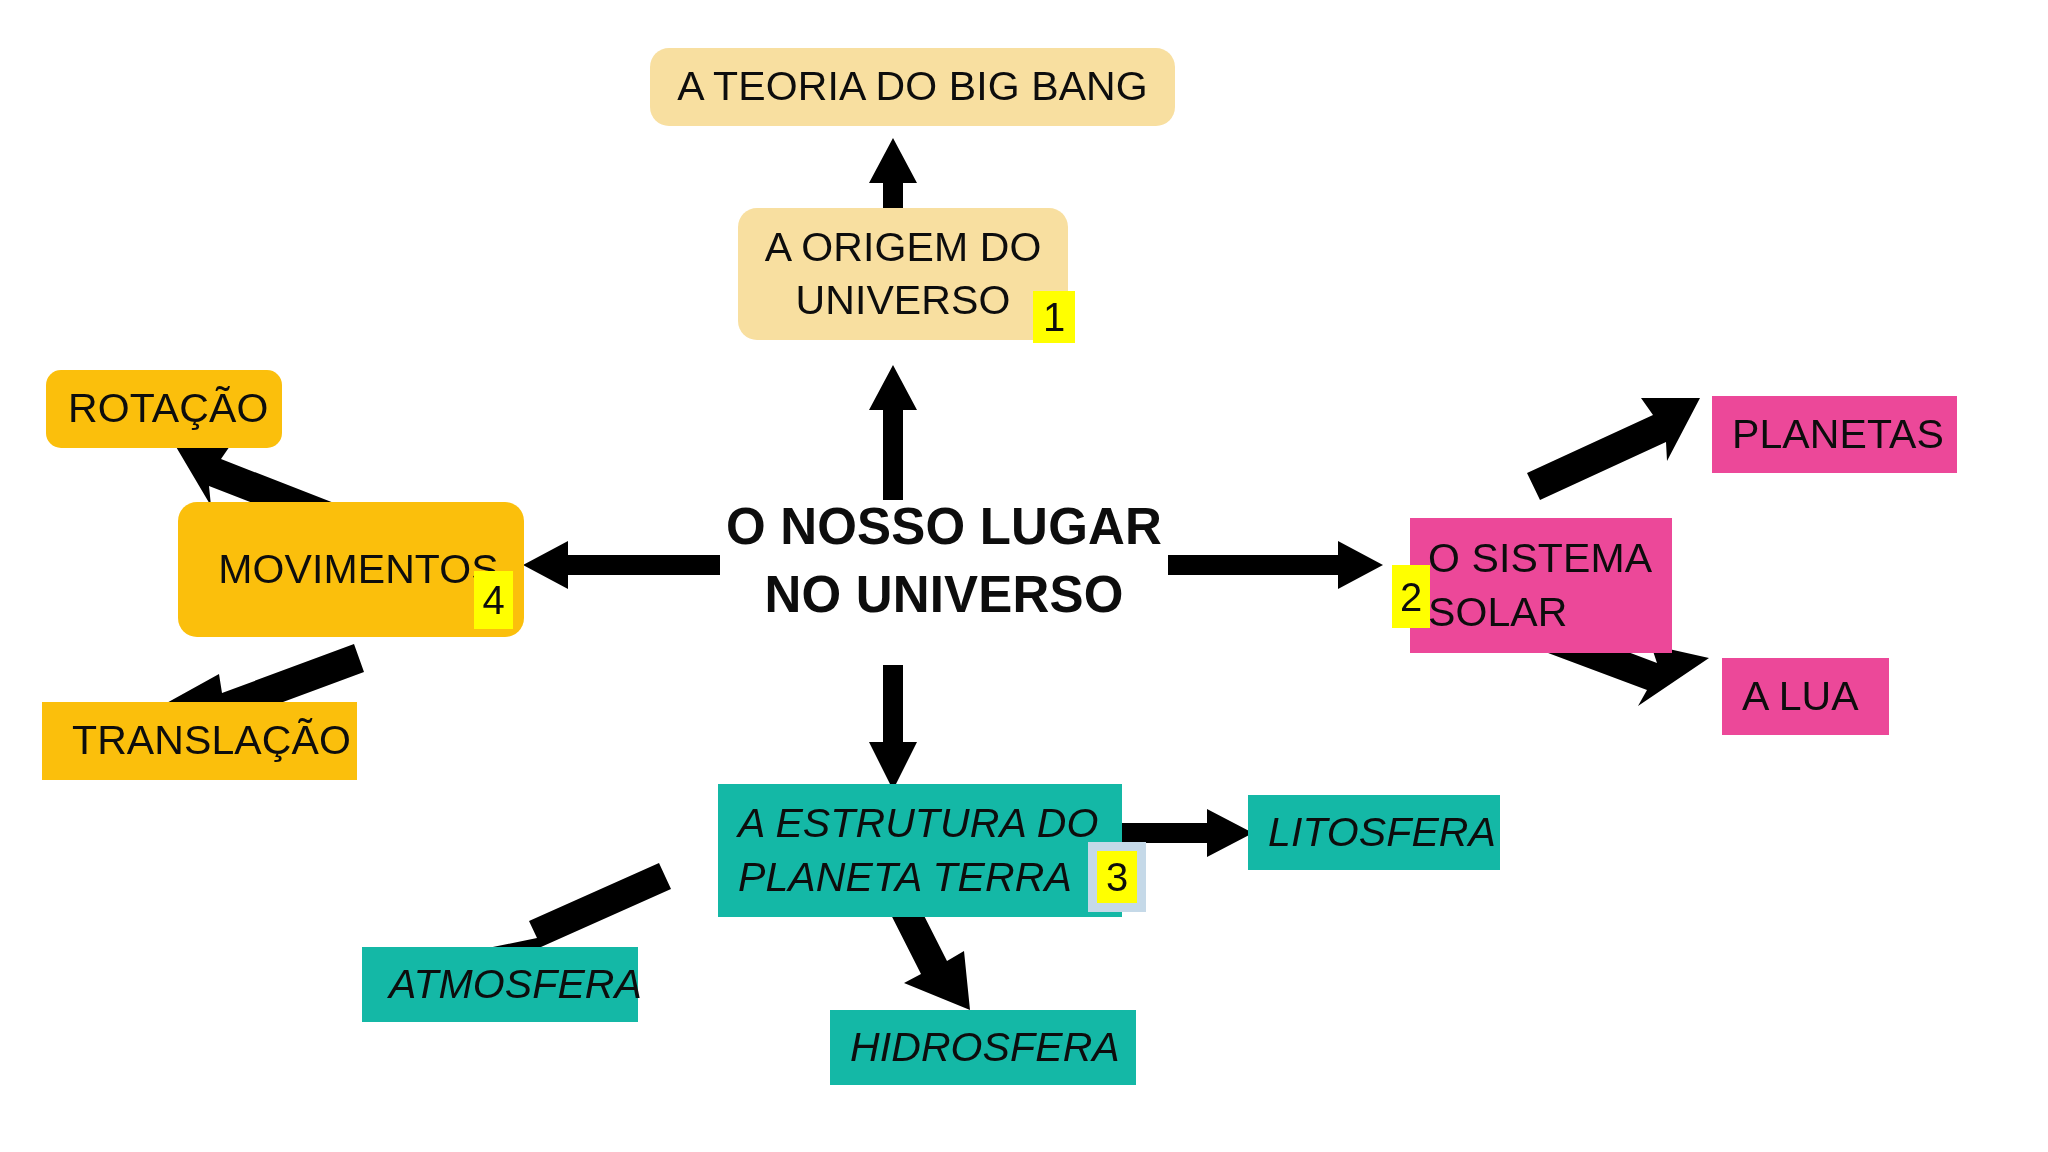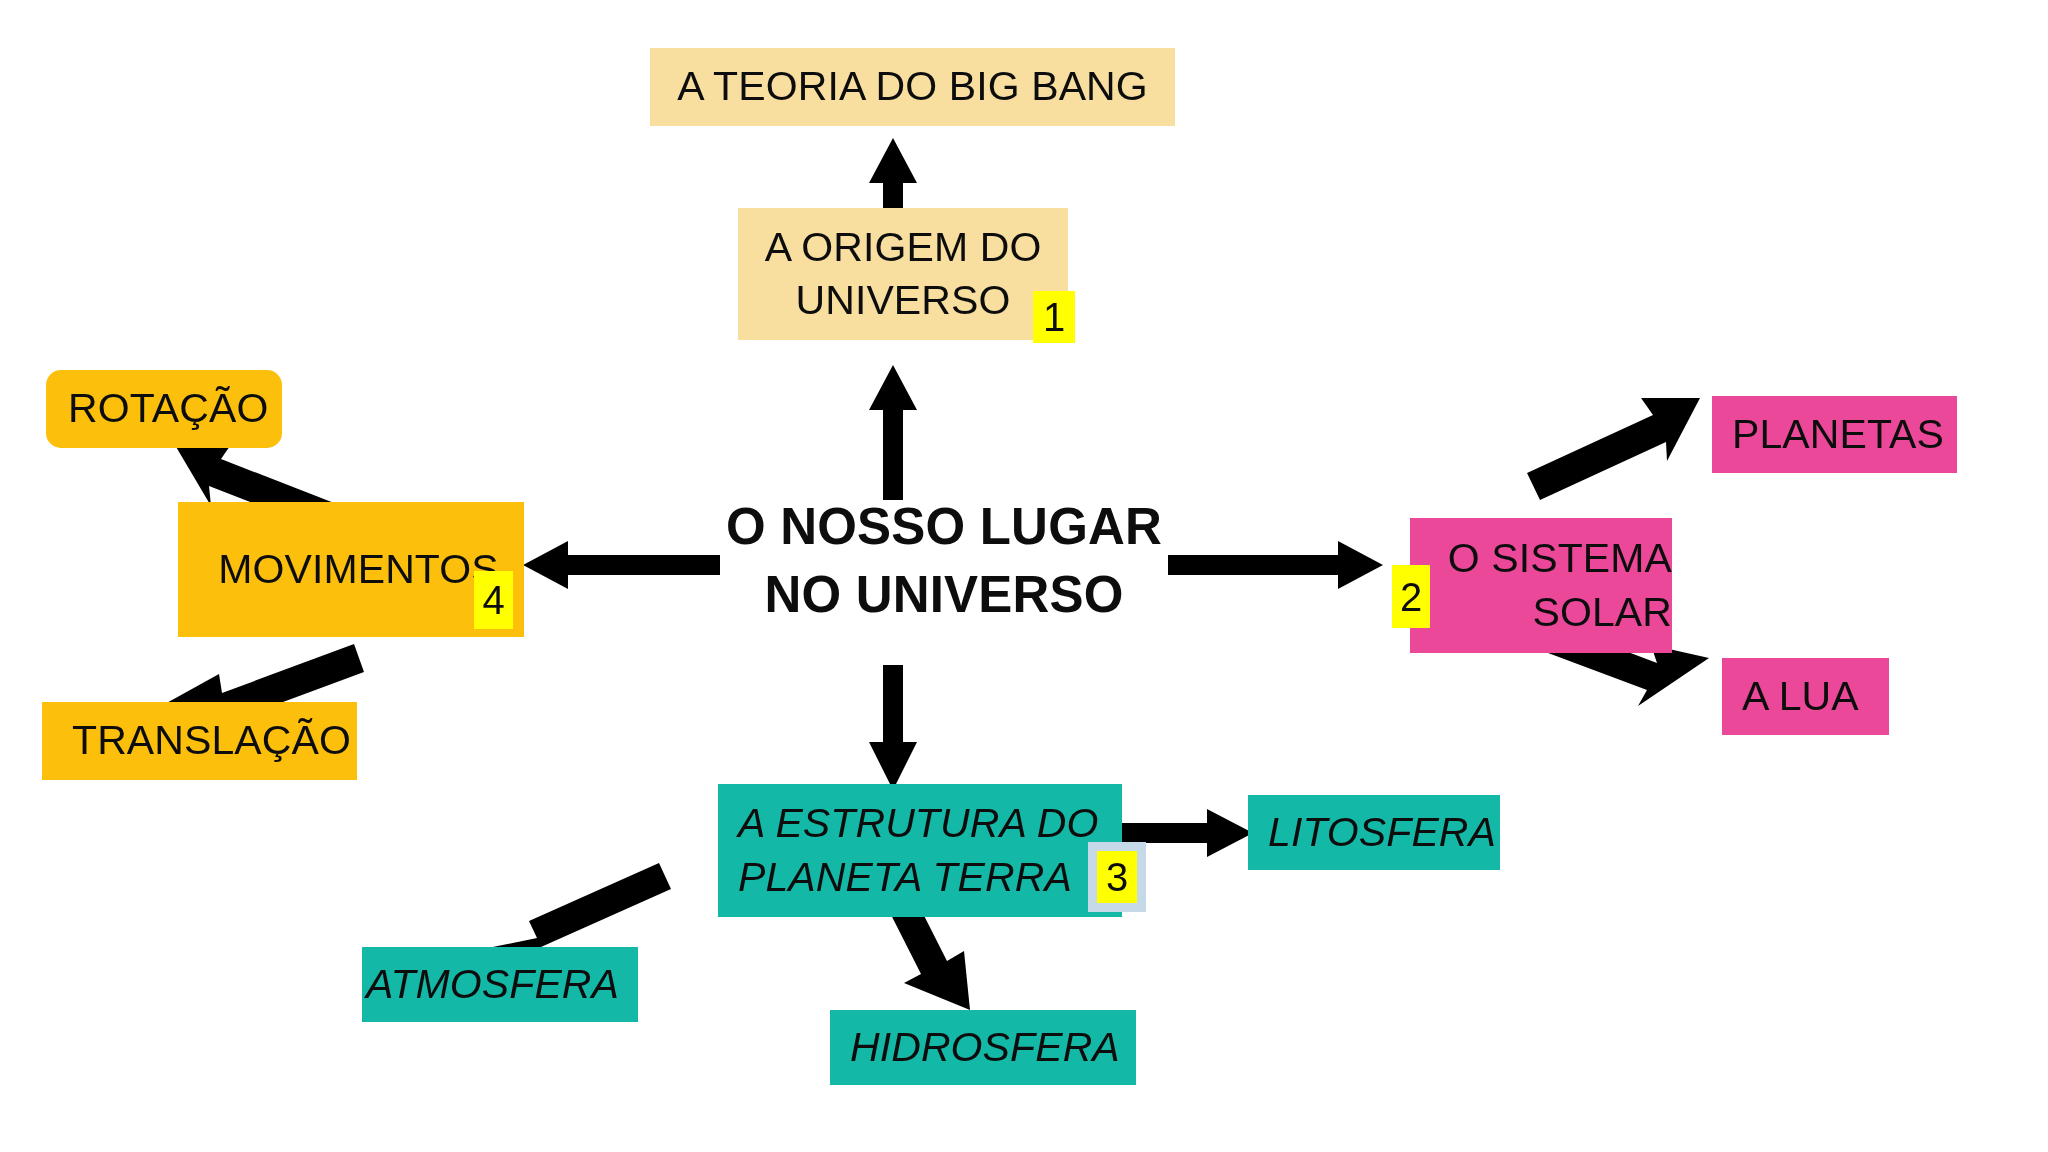--- a/index.html
+++ b/index.html
@@ -43,21 +43,21 @@
   }
   .node .line {
     display: block;
   }
   .fill-cream  { background: #f8dfa0; }
   .fill-orange { background: #fbbf0c; padding-left: 15px; }
   .fill-green  { background: #ec4899; margin-top: 36px; }
   .fill-yellow { background: #14b8a6; font-style: italic; }
   .fill-none   { background: transparent; }
 
-  .align-center { align-items: center; text-align: right; }
+  .align-center { align-items: center; text-align: right; border-radius: 19px; }
   .align-left   { align-items: flex-start; text-align: left; }
 
   
   .hub {
     font-weight: bold;
     font-size: 51px;
     line-height: 1.33;
     letter-spacing: 0.2px;
   }
 
@@ -160,21 +160,21 @@
     <span class="line">MOVIMENTOS</span>
   </div>
   <div class="badge" style="left:474px; top:571px; width:39px; height:58px;">
     <span>4</span>
   </div>
 
   <div class="node fill-orange align-left" style="left:42px; top:702px; width:315px; height:78px; padding-left:30px;">
     <span class="line">TRANSLAÇÃO</span>
   </div>
 
-  <div class="node fill-green align-left" style="left:1410px; top:482px; width:262px; height:135px; padding-left:18px;align-items:flex-end;">
+  <div class="node fill-green align-left" style="left:1410px; top:482px; width:262px; height:135px; padding-left:18px;">
     <span class="line">O SISTEMA</span>
     <span class="line">SOLAR</span>
   </div>
   <div class="badge" style="left:1392px; top:565px; width:38px; height:63px;">
     <span>2</span>
   </div>
 
   <div class="node fill-green align-left" style="left:1712px; top:360px; width:245px; height:77px; padding-left:20px;">
     <span class="line">PLANETAS</span>
   </div>
@@ -188,21 +188,21 @@
     <span class="line">PLANETA TERRA</span>
   </div>
   <div class="badge badge-framed" style="left:1088px; top:842px; width:58px; height:70px;">
     <span>3</span>
   </div>
 
   <div class="node fill-yellow align-left" style="left:1248px; top:795px; width:252px; height:75px; padding-left:20px;">
     <span class="line">LITOSFERA</span>
   </div>
 
-  <div class="node fill-yellow align-left" style="left:362px; top:947px; width:276px; height:75px; padding-left:4px;">
+  <div class="node fill-yellow align-left" style="left:362px; top:947px; width:276px; height:75px; padding-left:27px;">
     <span class="line">ATMOSFERA</span>
   </div>
 
   <div class="node fill-yellow align-left" style="left:830px; top:1010px; width:306px; height:75px; padding-left:20px;">
     <span class="line">HIDROSFERA</span>
   </div>
 
 </div>
 
 </body></html>

